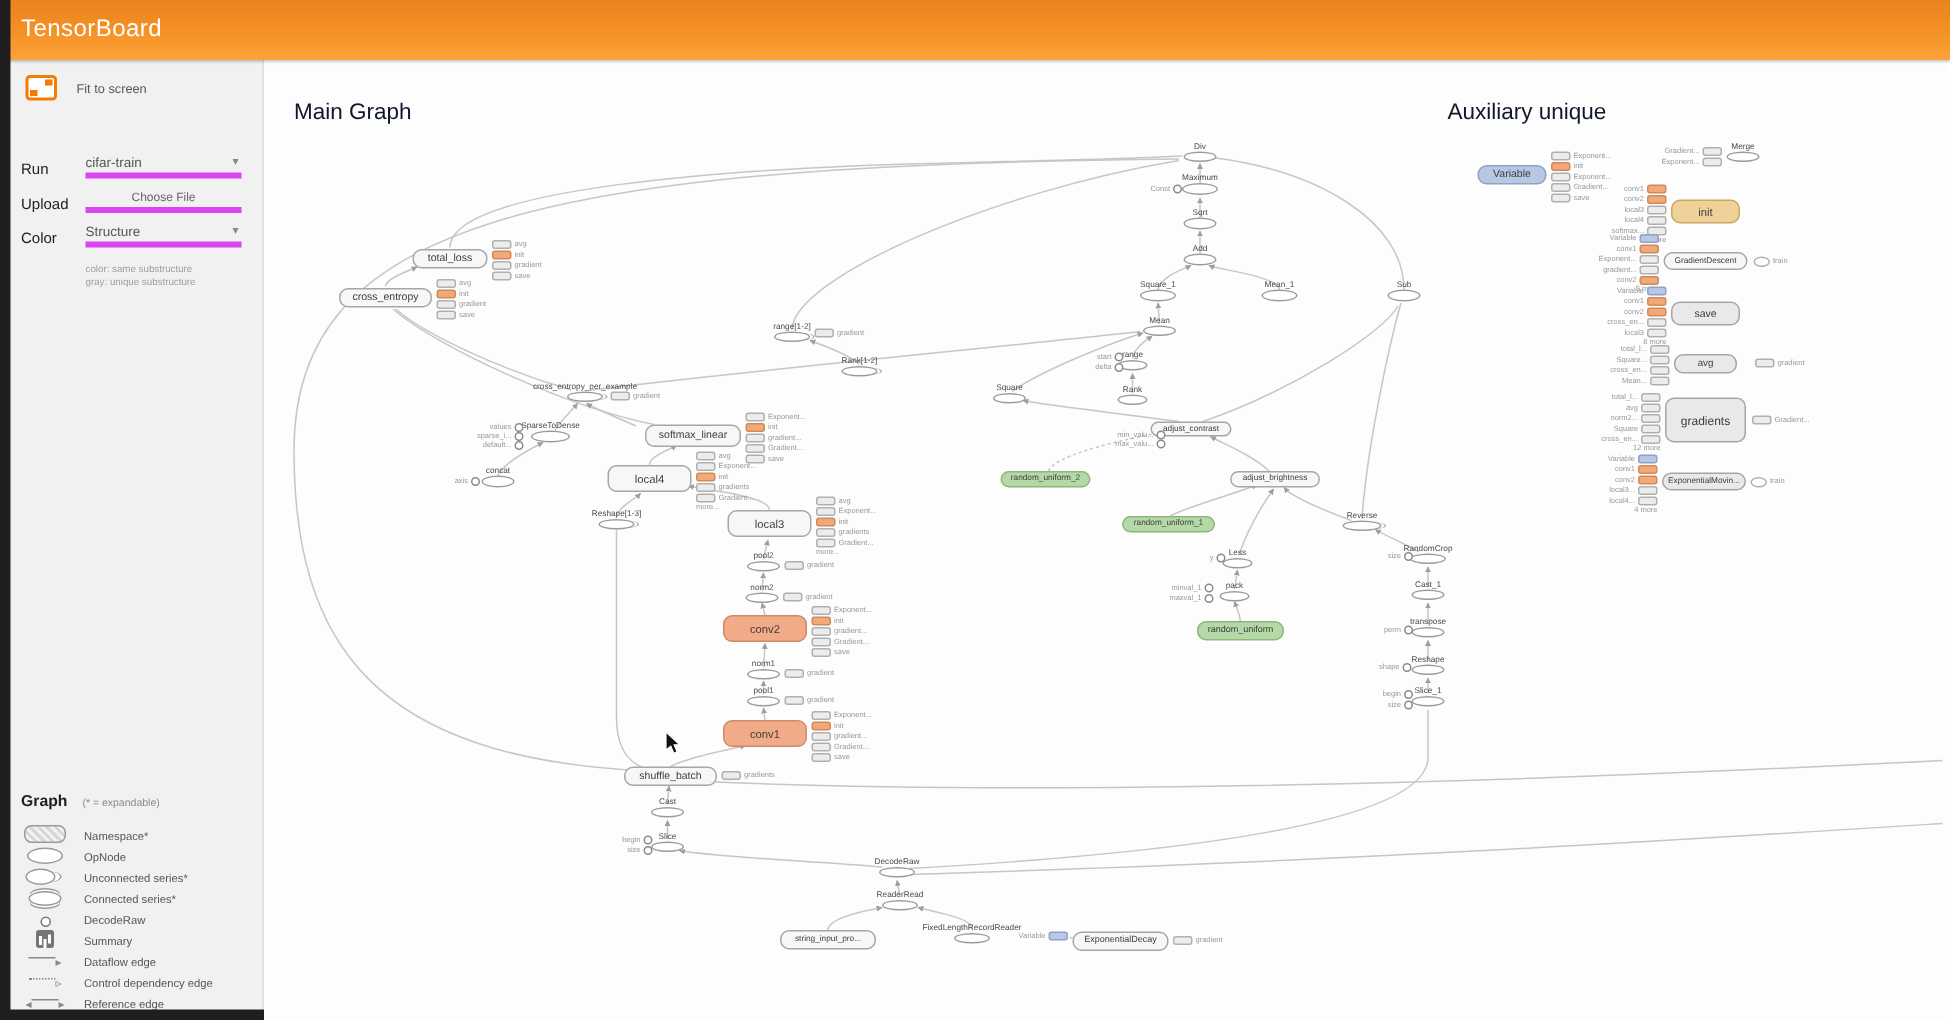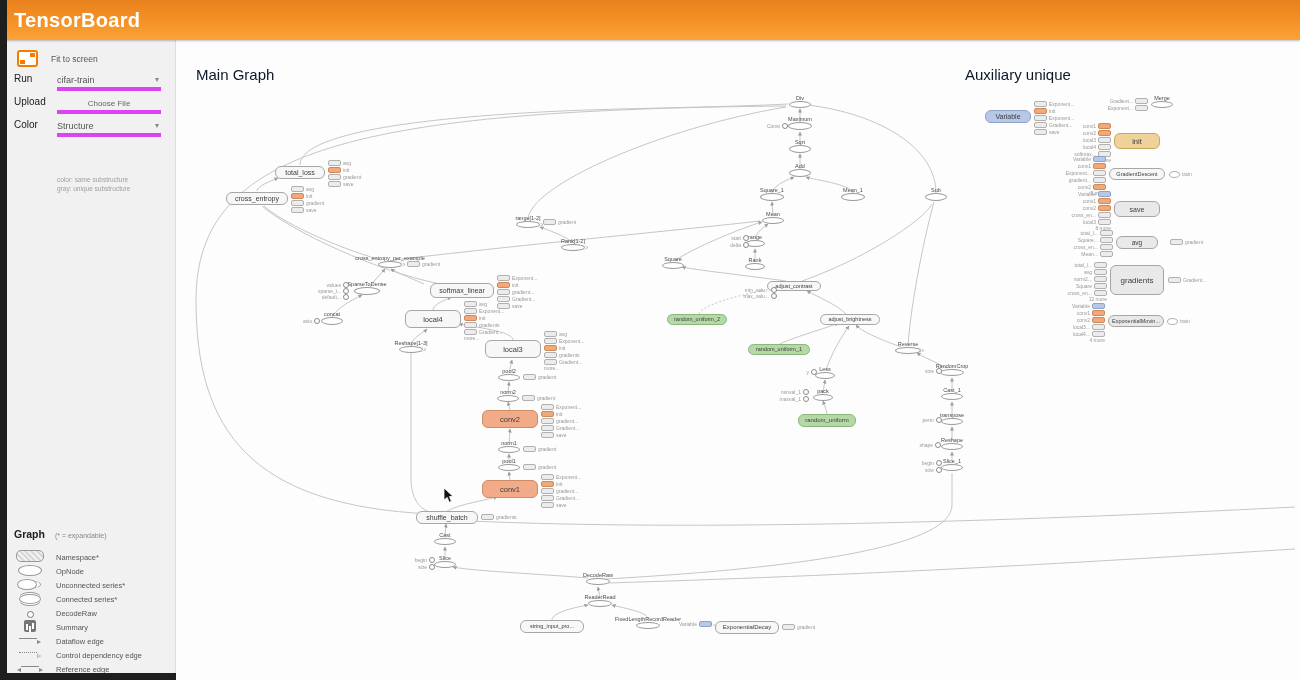--- a/index.html
+++ b/index.html
@@ -4,35 +4,35 @@
 <style>
   html,body{margin:0;padding:0;width:1300px;height:680px;overflow:hidden;
     font-family:"Liberation Sans",sans-serif;background:#fdfdfd;}
   .app{position:relative;width:1300px;height:680px;}
 
   
   header{position:absolute;left:0;top:0;width:1300px;height:40px;z-index:8;
     background:linear-gradient(180deg,#e8821e 0%,#f59225 55%,#fca23a 100%);
     display:flex;align-items:center;padding:0 14px;box-sizing:border-box;
     box-shadow:0 1px 2px rgba(0,0,0,.25);}
-  .logo{color:#fff;font-size:20px;font-weight:700;letter-spacing:.3px;margin-right:auto;}
+  .logo{color:#fff;font-size:16px;font-weight:400;letter-spacing:.3px;margin-right:auto;}
   nav{display:flex;gap:30px;margin-right:6px;}
   nav a{color:rgba(255,255,255,.9);font-size:11px;font-weight:700;letter-spacing:.7px;
     text-decoration:none;cursor:pointer;}
   nav a.active{color:#fff;text-shadow:0 0 1px rgba(255,255,255,.8);}
 
   
   aside{position:absolute;left:7px;top:40px;width:169px;height:633px;background:#f1f1f1;
     z-index:6;border-right:1px solid #ddd;box-sizing:border-box;}
   .fit-row{position:absolute;left:10px;top:10px;display:flex;align-items:center;gap:13px;}
   .fit-icon{width:17px;height:13px;border:2px solid #f57c00;border-radius:3px;position:relative;background:#fff;cursor:pointer;}
   .fit-icon:before{content:"";position:absolute;right:1px;top:1px;width:5px;height:4px;background:#f57c00;}
   .fit-icon:after{content:"";position:absolute;left:1px;bottom:1px;width:5px;height:4px;background:#f57c00;}
   .fit-label{font-size:8.5px;color:#555;}
-  .ctl{position:absolute;left:7px;display:flex;align-items:flex-start;}
+  .ctl{position:absolute;left:7px;display:flex;align-items:flex-end;margin-top:28px;}
   .ctl label{font-size:10px;color:#212121;width:43px;}
   .select,.file-btn{width:104px;border-bottom:4px solid #d946ef;font-size:9px;color:#555;
     height:14px;display:flex;align-items:center;cursor:pointer;position:relative;}
   .select .caret{position:absolute;right:2px;top:2px;font-size:8px;color:#888;}
   .file-btn{justify-content:center;font-size:8px;color:#666;}
   .help{position:absolute;left:50px;top:135px;font-size:6.5px;color:#9e9e9e;line-height:9px;}
 
   
   .legend{position:absolute;left:7px;top:488px;width:160px;}
   .lg-title-row{display:flex;align-items:baseline;gap:10px;margin-bottom:8px;}

